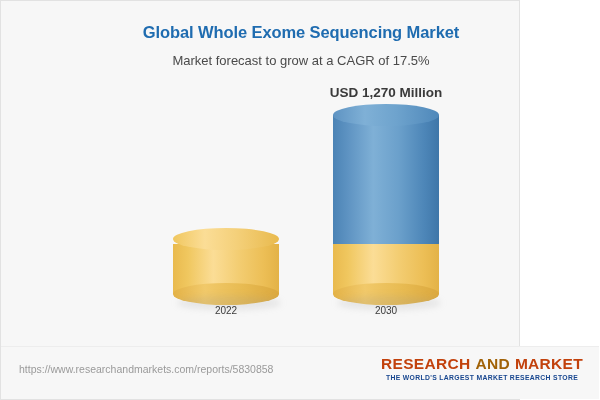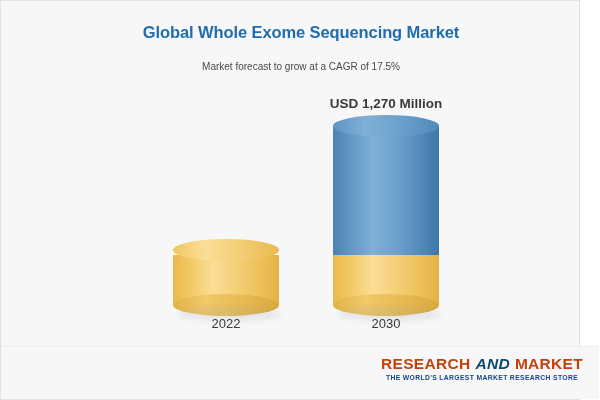--- a/index.html
+++ b/index.html
@@ -8,21 +8,21 @@
   }
   body {
     width: 600px;
     height: 400px;
     overflow: hidden;
     font-family: "Liberation Sans", sans-serif;
     background: #ffffff;
   }
   #infographic {
     position: relative;
-    width: 580px;
+    width: 520px;
     height: 400px;
     box-sizing: border-box;
     background: #f7f7f7;
     border: 1px solid #e2e2e2;
   }
 
   
   .chart-title {
     position: absolute;
     top: 22px;
@@ -33,37 +33,36 @@
     font-weight: bold;
     color: #1f6cb0;
     letter-spacing: -0.1px;
   }
   .chart-subtitle {
     position: absolute;
     top: 52px;
     left: 0;
     width: 600px;
     text-align: center;
-    font-size: 10px;
+    font-size: 13px;
     color: #4a4a4a;
-    margin-top: 8px;
   }
 
   
   .plot-area {
     position: absolute;
     left: 0;
     top: 80px;
     width: 600px;
     height: 265px;
   }
 
   .bar-group {
     position: absolute;
-    bottom: 1px;
+    bottom: 12px;
     width: 160px;
     height: 265px;
   }
   .bar-group.g2022 { left: 145px; }
   .bar-group.g2030 { left: 305px; }
 
   
   .value-label {
     position: absolute;
     left: 0;
@@ -77,21 +76,21 @@
   .g2022 .value-label { top: 133px; }
   .g2030 .value-label { top: 16px; }
 
   
   .cat-label {
     position: absolute;
     left: 0;
     width: 160px;
     top: 236px;
     text-align: center;
-    font-size: 13px;
+    font-size: 10px;
     color: #3a3a3a;
   }
 
   
   .cylinder {
     position: absolute;
     left: 27px;
     width: 106px;
   }
   .g2022 .cylinder { top: 170px;  height: 55px; }
@@ -188,21 +187,21 @@
     text-align: center;
   }
   .logo-main {
     font-size: 15.5px;
     font-weight: bold;
     letter-spacing: 0.3px;
     line-height: 1.05;
     white-space: nowrap;
   }
   .logo-word-navy { color: #c2410c; }
-  .logo-word-gold { color: #0c4a6e; font-style: italic; }
+  .logo-word-gold { color: #a16207; }
   .logo-tagline {
     font-size: 6.8px;
     font-weight: bold;
     color: #17468f;
     letter-spacing: 0.35px;
     margin-top: 2px;
     white-space: nowrap;
   }
 </style>
 </head>
@@ -238,20 +237,21 @@
         <div class="cyl-top blue"></div>
         <div class="cyl-shadow"></div>
       </div>
 
       <div class="cat-label">2030</div>
     </div>
 
   </div>
 
   <div class="footer">
+    <div class="footer-url">https://www.researchandmarkets.com/reports/5830858</div>
 
     <div class="logo">
       <div class="logo-main"><span class="logo-word-navy">RESEARCH</span><span class="logo-word-gold" style="margin: 0px 5px;">AND</span><span class="logo-word-navy">MARKET</span></div>
       <div class="logo-tagline">THE WORLD'S LARGEST MARKET RESEARCH STORE</div>
     </div>
   </div>
 
 </div>
 
 </body></html>

